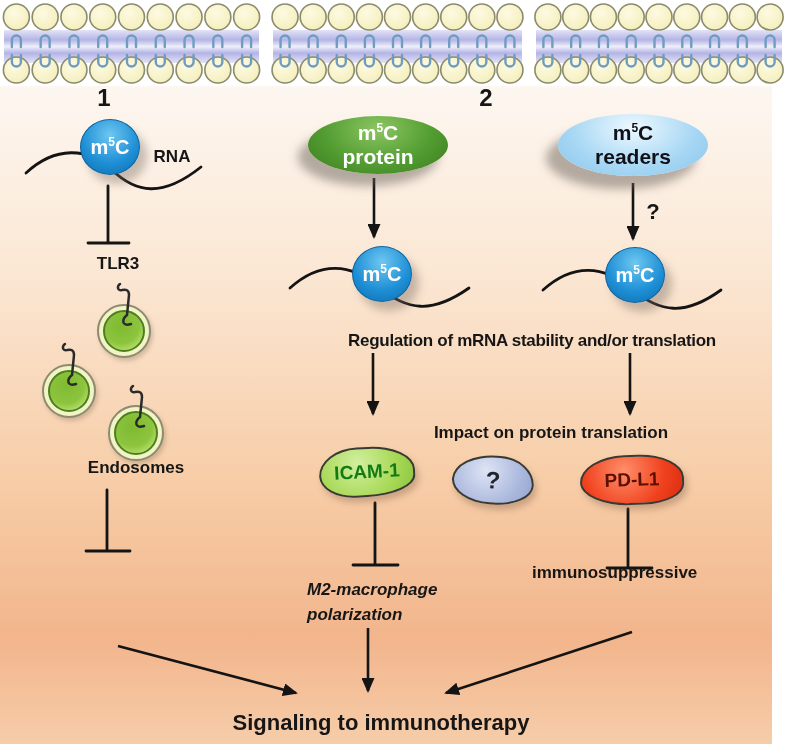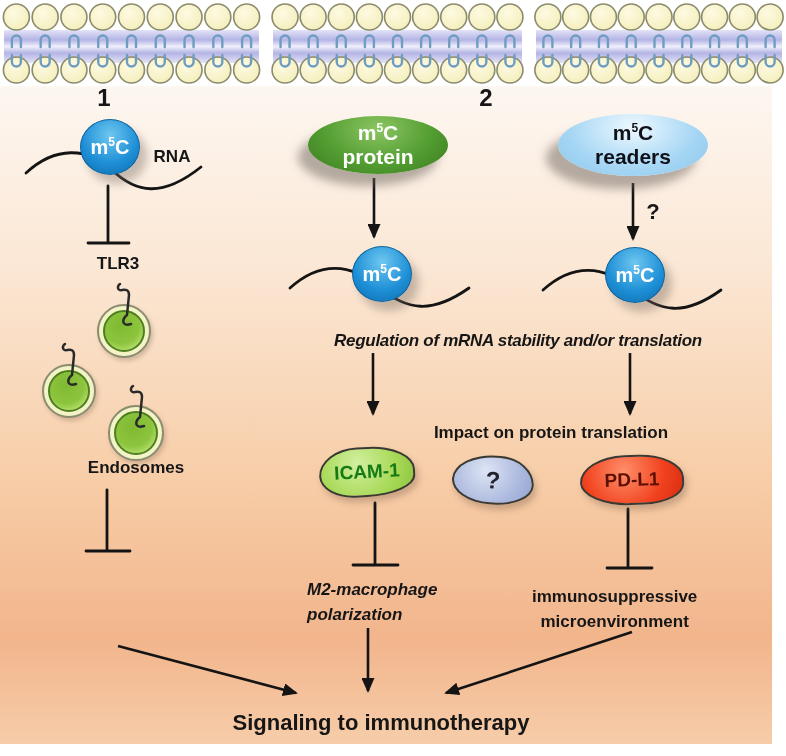--- a/index.html
+++ b/index.html
@@ -220,40 +220,39 @@
 
   <div class="oval readers" style="left:558px; top:114px; width:150px; height:62px;">
     <div><span>m</span><sup>5</sup><span>C</span></div>
     <div>readers</div>
   </div>
   <div class="lbl center txt22" style="left:653px; top:212px;">?</div>
   <div class="ball" style="left:605px; top:247px; width:58px; height:54px;">
     <span><span>m</span><sup>5</sup><span>C</span></span>
   </div>
 
-  <div class="lbl center txt20" style="left:518px; top:341px; letter-spacing:-0.3px;font-style:italic;">Regulation of mRNA stability and/or translation</div>
+  <div class="lbl center txt20" style="left:532px; top:341px; letter-spacing:-0.3px;">Regulation of mRNA stability and/or translation</div>
   <div class="lbl center txt20" style="left:503px; top:433px;margin-left:48px;">Impact on protein translation</div>
 
   <div class="blob icam" style="left:367px; top:472px; width:92px; height:46px;">
       <span>ICAM-1</span>
     </div>
   <div class="blob unknown" style="left:493px; top:480px; width:78px; height:45px;">
       <span>?</span>
     </div>
   <div class="blob pdl1" style="left:632px; top:480px; width:100px; height:46px;">
       <span>PD-L1</span>
     </div>
 
   <div class="lbl txt20 multiline" style="left:307px; top:577px;font-style:italic;">
     <div>M2-macrophage</div>
     <div>polarization</div>
   </div>
-  <div class="lbl txt20 multiline" style="left:532px; top:584px;text-align:center;">
+  <div class="lbl txt20 multiline" style="left:532px; top:560px;">
     <div>immunosuppressive</div>
-    <div>microenvironment</div>
   </div>
 
   <div class="lbl center txt22" style="left:381px; top:723px;">Signaling to immunotherapy</div>
 
   <svg class="overlay2" width="786" height="756" viewBox="0 0 786 756">
     <g stroke="#2a2a2a" stroke-width="2.5" fill="none" stroke-linecap="round">
       <path d="M 131,324 c -10,3 -9,-5 -4,-9 l 2,-20 c 0,-5 -3,-6 -7,-5 c -5,1 -5,-4 -2,-6"></path>
       <path d="M 76,384 c -10,3 -9,-5 -4,-9 l 2,-20 c 0,-5 -3,-6 -7,-5 c -5,1 -5,-4 -2,-6"></path>
       <path d="M 144,426 c -10,3 -9,-5 -4,-9 l 2,-20 c 0,-5 -3,-6 -7,-5 c -5,1 -5,-4 -2,-6"></path>
     </g>

